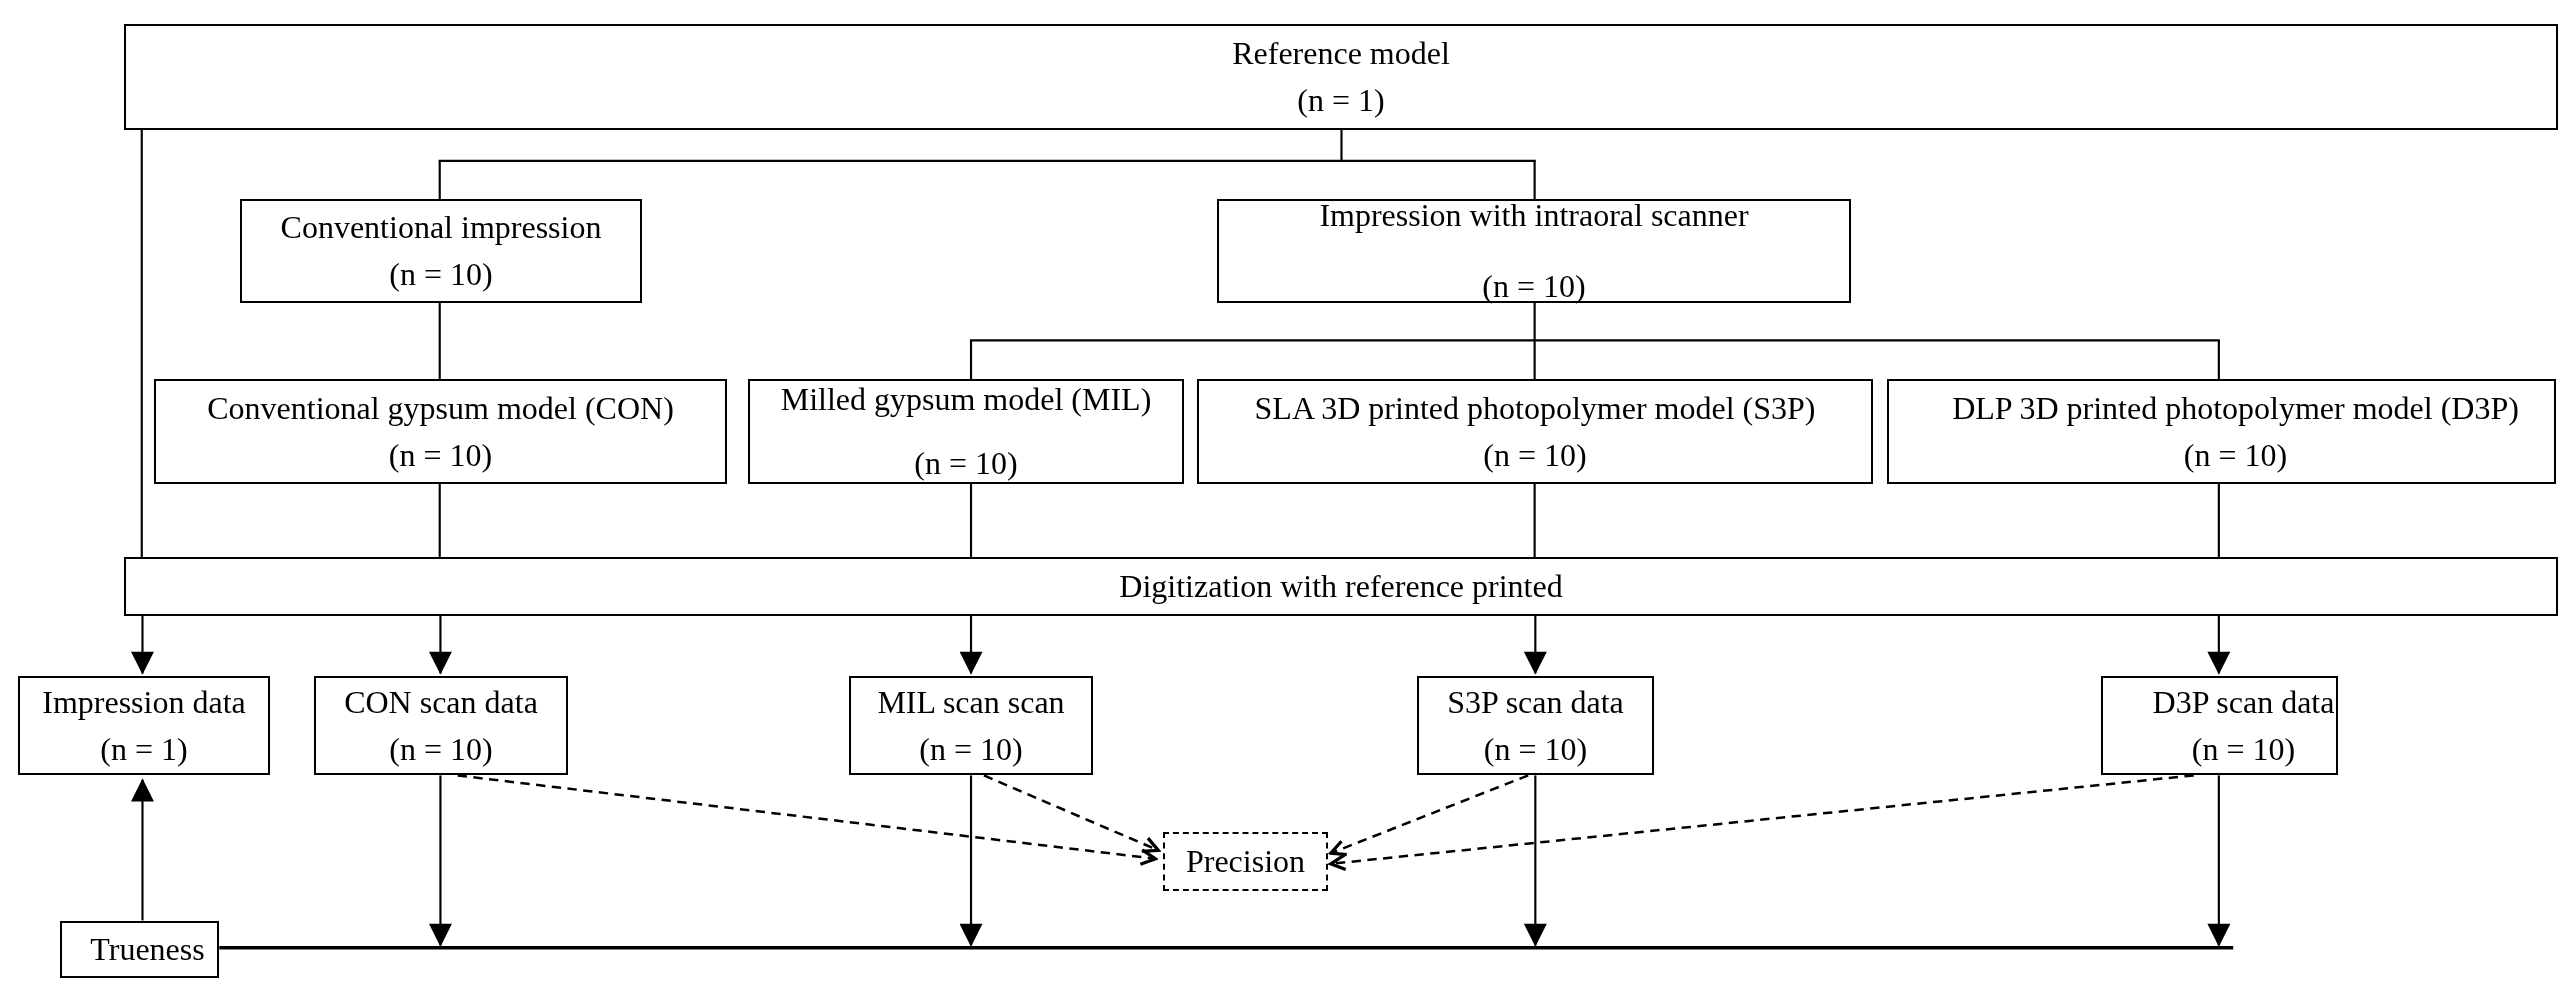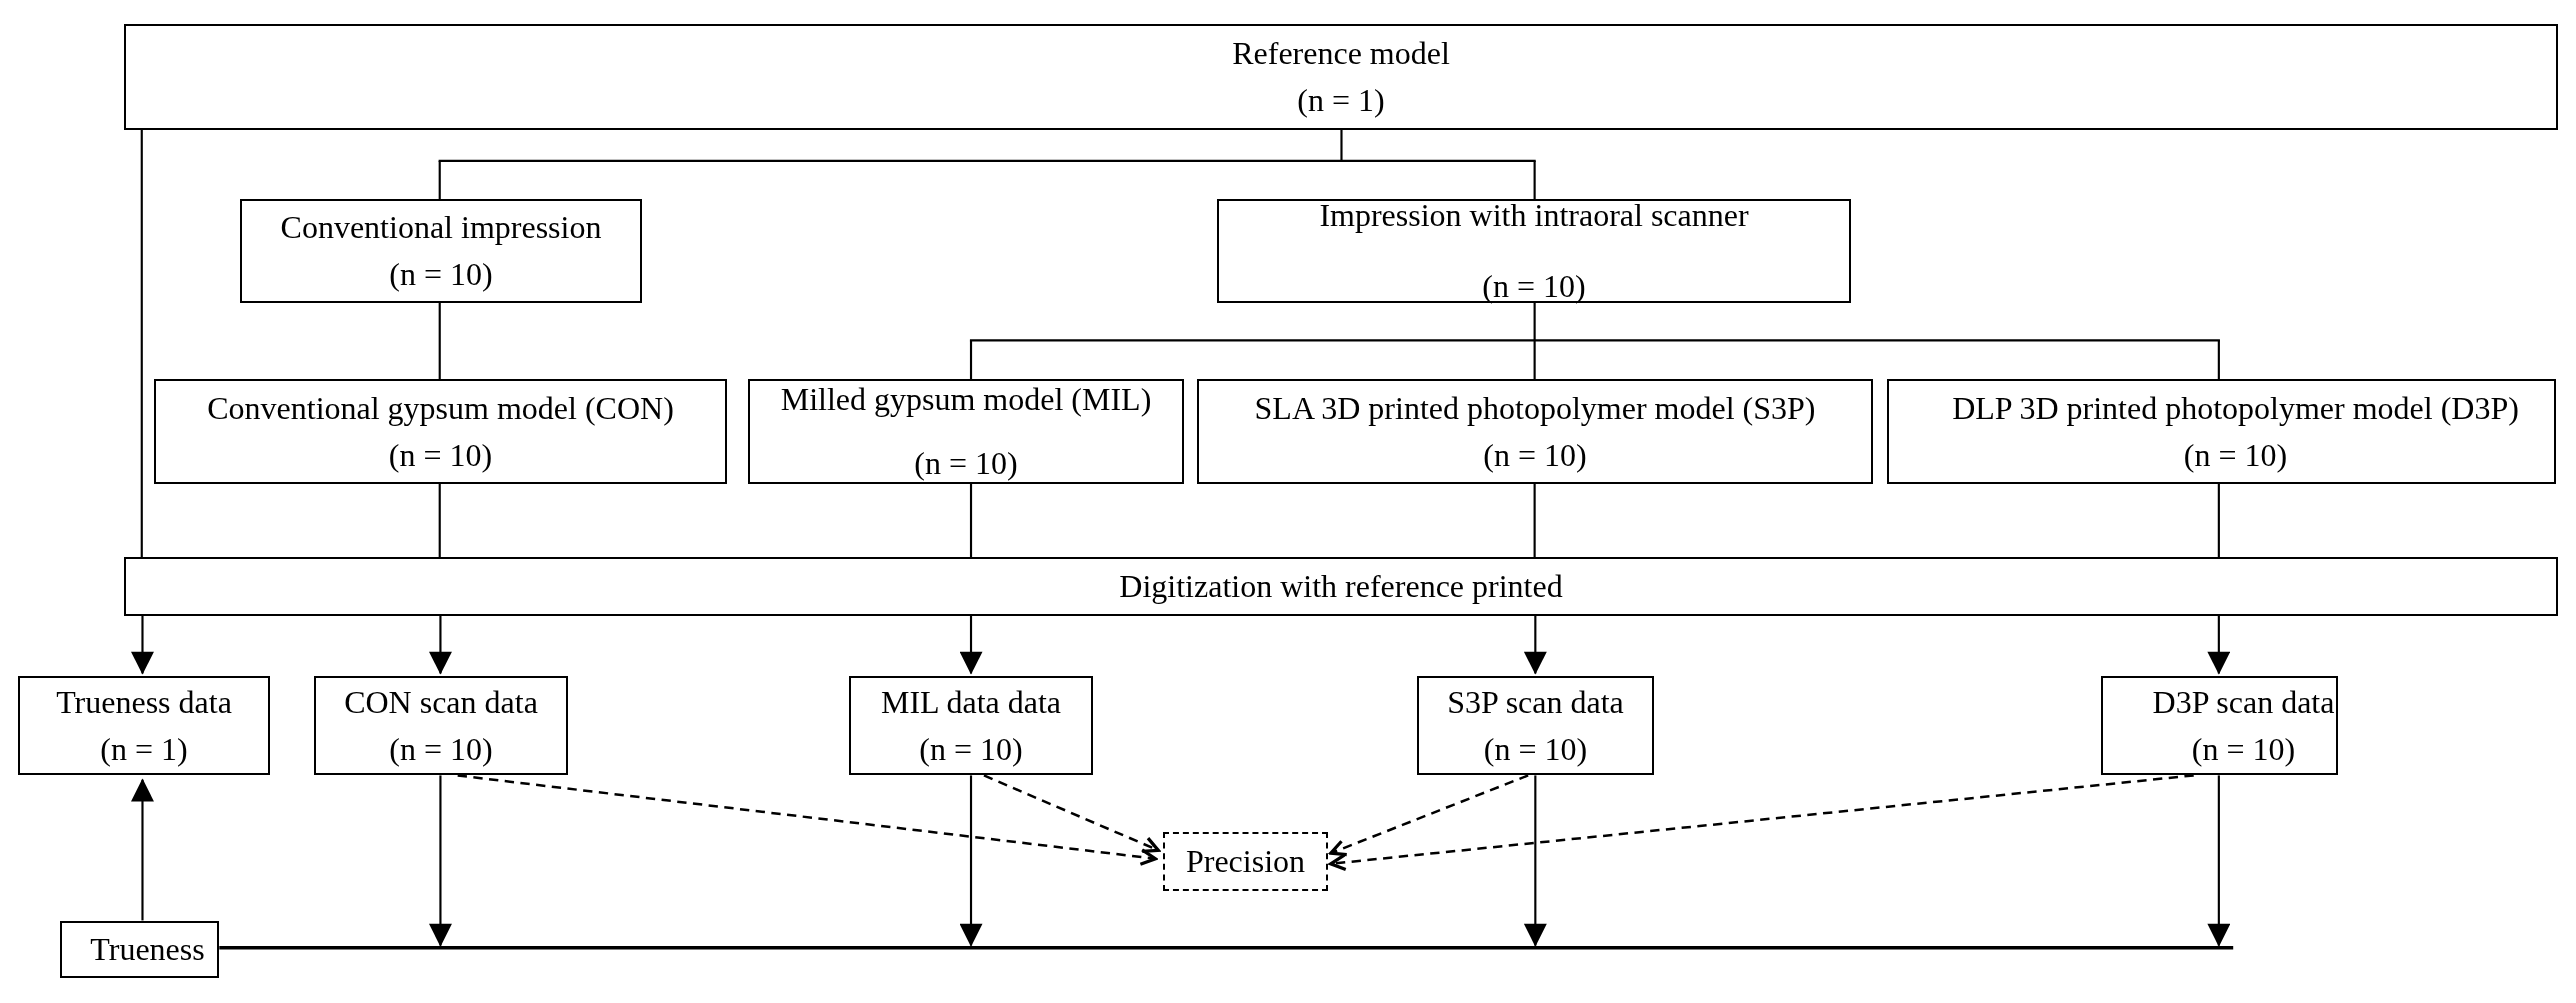--- a/index.html
+++ b/index.html
@@ -143,31 +143,31 @@
   <div class="node n-d3p-model">
     <span>DLP 3D printed photopolymer model (D3P)</span>
     <span>(n = 10)</span>
   </div>
 
   <div class="node n-digitization">
     <span>Digitization with reference printed</span>
   </div>
 
   <div class="node n-reference-data">
-    <span>Trueness data</span>
+    <span>Impression data</span>
     <span>(n = 1)</span>
   </div>
 
   <div class="node n-con-scan">
     <span>CON scan data</span>
     <span>(n = 10)</span>
   </div>
 
   <div class="node n-mil-scan">
-    <span>MIL data data</span>
+    <span>MIL scan scan</span>
     <span>(n = 10)</span>
   </div>
 
   <div class="node n-s3p-scan">
     <span>S3P scan data</span>
     <span>(n = 10)</span>
   </div>
 
   <div class="node n-d3p-scan">
     <span>D3P scan data</span>

